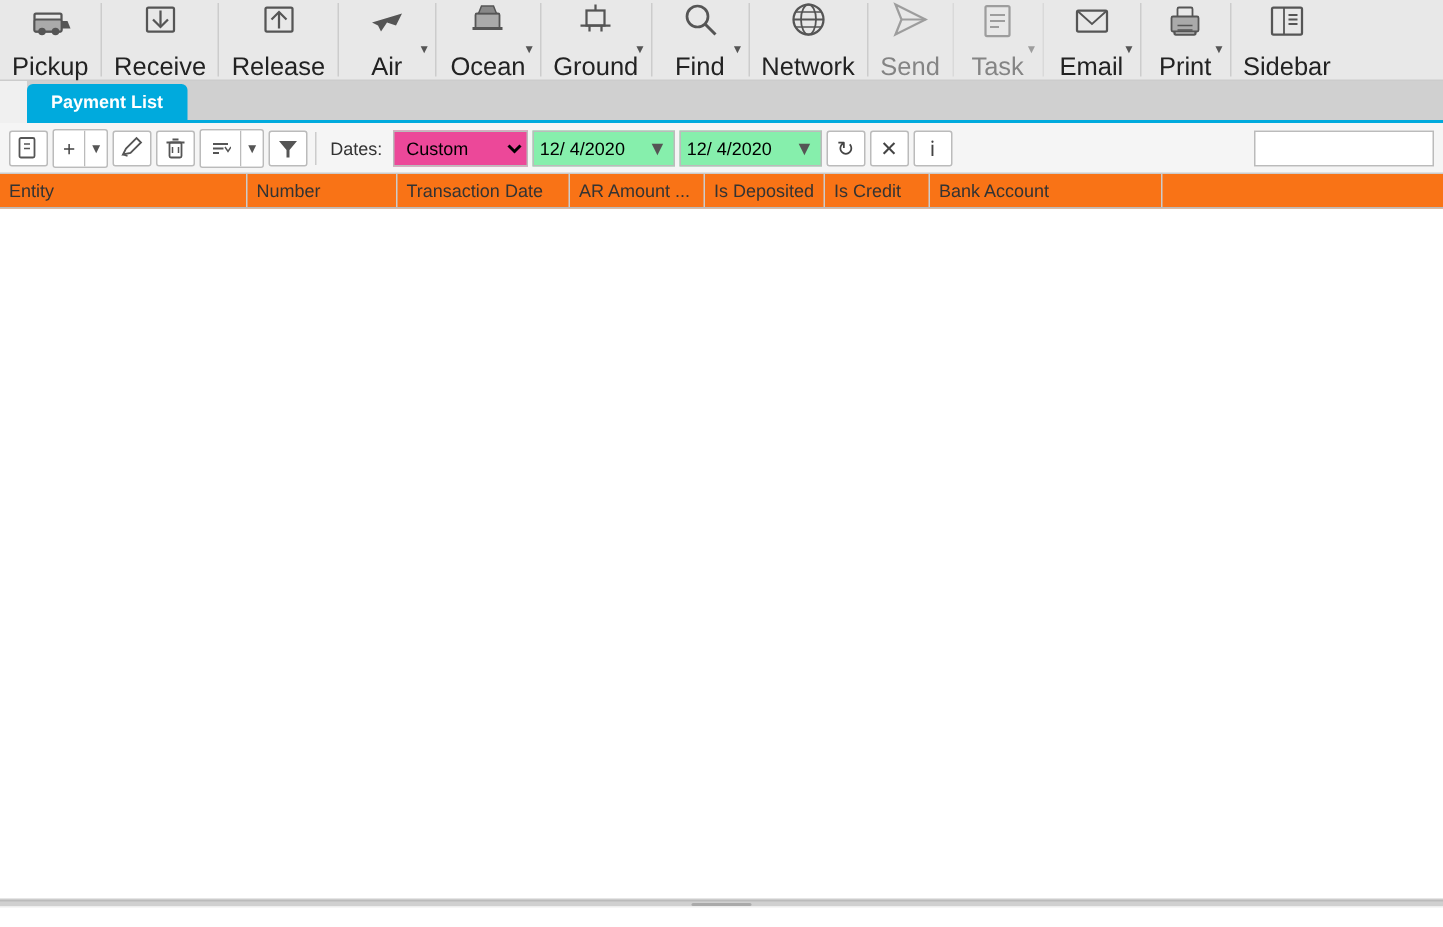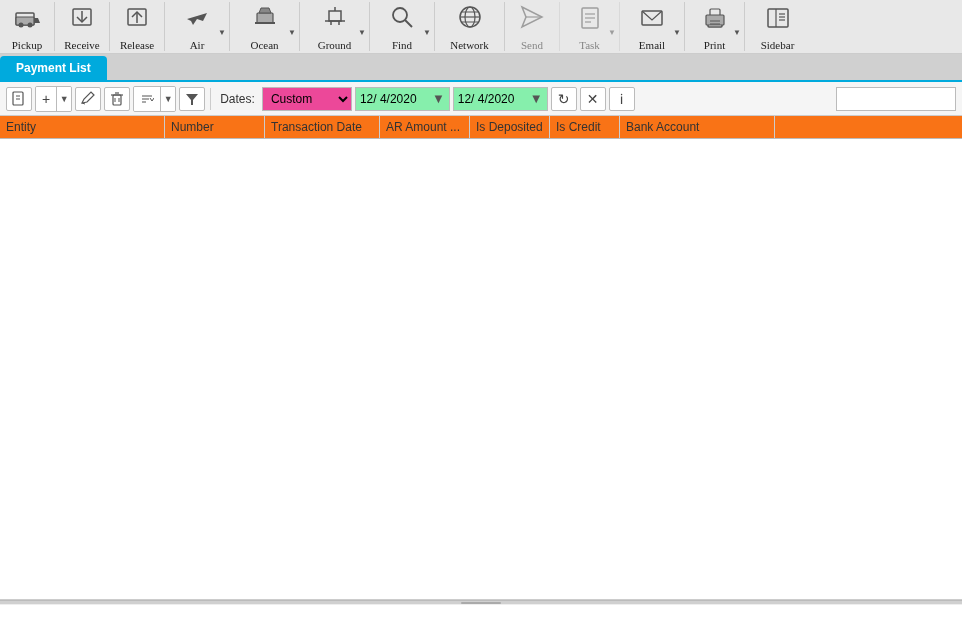--- a/index.html
+++ b/index.html
@@ -24,39 +24,39 @@
       cursor: pointer;
       border-right: 1px solid #ccc;
       position: relative;
     }
     .toolbar-item .icon {
       font-size: 22px;
       color: #444;
       margin-bottom: 2px;
     }
     .toolbar-item .label {
-      font-size: 11px;
+      font-size: 17px;
       color: #222;
-      font-family: Liberation Serif, serif;
     }
     .toolbar-item .dropdown-arrow {
       position: absolute;
       right: 3px;
       bottom: 14px;
       font-size: 8px;
       color: #555;
     }
 
     
     .tab-bar {
       display: flex;
       background: #d0d0d0;
       border-bottom: 2px solid #00aadd;
       height: 28px;
       align-items: flex-end;
+      margin-left: 18px;
     }
     .tab {
       padding: 4px 16px;
       background: #00aadd;
       color: white;
       font-size: 12px;
       font-weight: bold;
       border-top-left-radius: 4px;
       border-top-right-radius: 4px;
       cursor: pointer;

